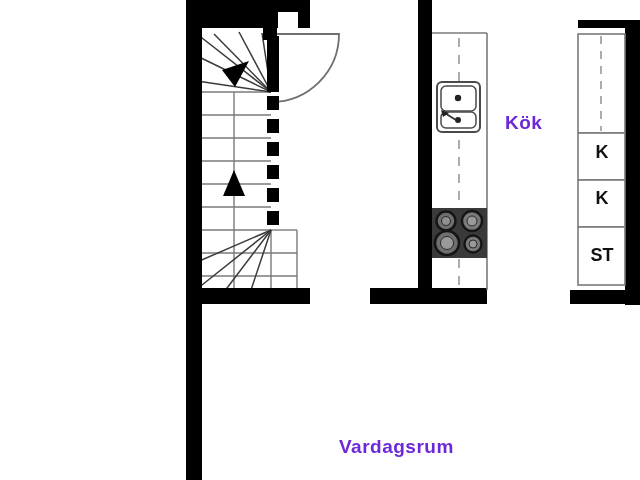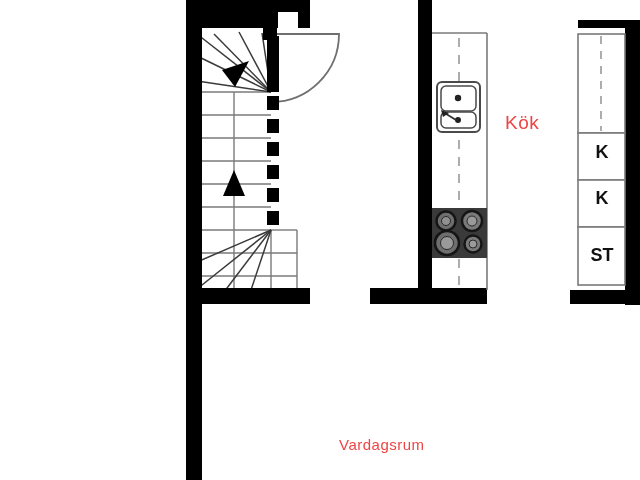--- a/index.html
+++ b/index.html
@@ -20,34 +20,34 @@
     background: #ffffff;
   }
   #plan svg {
     position: absolute;
     left: 0;
     top: 0;
   }
   .room-label {
     position: absolute;
     font-family: "Liberation Sans", sans-serif;
-    font-weight: normal;
-    color: #ef4444;
+    font-weight: bold;
+    color: #6d28d9;
     white-space: nowrap;
   }
   #label-kok {
     left: 505px;
     top: 112px;
     font-size: 19px;
     letter-spacing: 0.5px;
   }
   #label-vardagsrum {
     left: 339px;
     top: 436px;
-    font-size: 15px;
+    font-size: 19px;
     letter-spacing: 0.5px;
   }
   .cab-label {
     position: absolute;
     font-family: "Liberation Sans", sans-serif;
     font-weight: bold;
     font-size: 18px;
     color: #111111;
     text-align: center;
     width: 46px;

